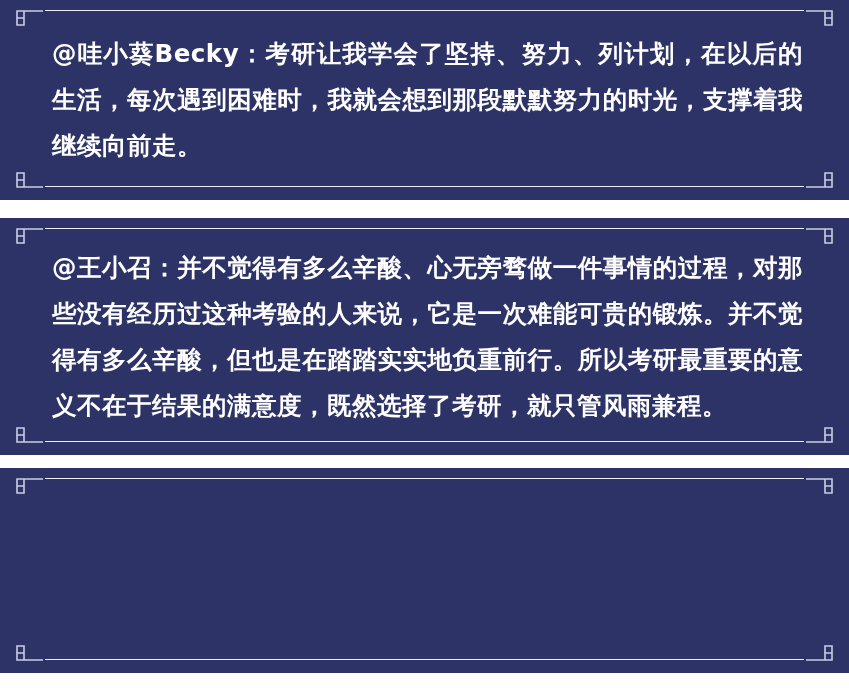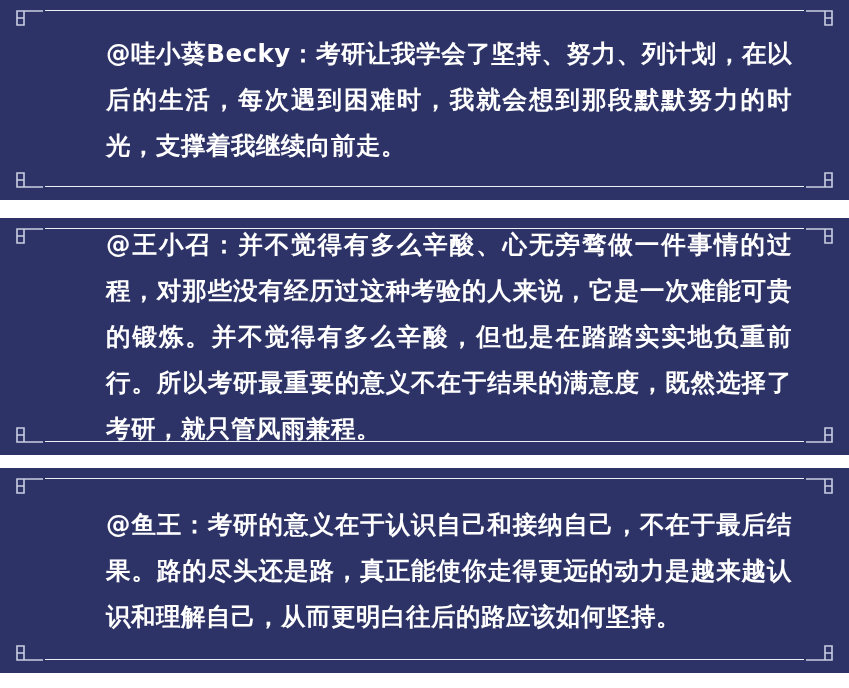--- a/index.html
+++ b/index.html
@@ -43,22 +43,22 @@
     height: 18px;
     color: #c9cee3;
   }
   .orn svg { display: block; width: 100%; height: 100%; }
   .orn-tl { left: 13px; top: 9px; }
   .orn-tr { right: 13px; top: 9px; transform: scaleX(-1); }
   .orn-bl { left: 13px; bottom: 11px; transform: scaleY(-1); }
   .orn-br { right: 13px; bottom: 11px; transform: scale(-1,-1); }
 
   .quote-text {
-    margin: 11px;
-    padding: 0 46px 0 95px;
+    margin: 0;
+    padding: 0 46px 0 52px;
     color: #ffffff;
     font-size: 24.5px;
     line-height: 46px;
     font-weight: bold;
     letter-spacing: 0.5px;
     text-align: justify;
     text-justify: inter-character;
   }
 </style>
 </head>
@@ -140,14 +140,13 @@
         <use href="#fret-corner"></use>
       </svg>
     </span>
   <span class="orn orn-br">
       <svg viewBox="0 0 30 18">
         <use href="#fret-corner"></use>
       </svg>
     </span>
   <span class="rule rule-top"></span>
   <span class="rule rule-bottom"></span>
-  <p class="quote-text">@鱼王：考研的意义在于认识自己和接纳自己，不在于最后结果。路的尽头还是路，真正能使你走得更远的动力是越来越认识和理解自己，从而更明白往后的路应该如何坚持。</p>
 </section>
 
 </body></html>

